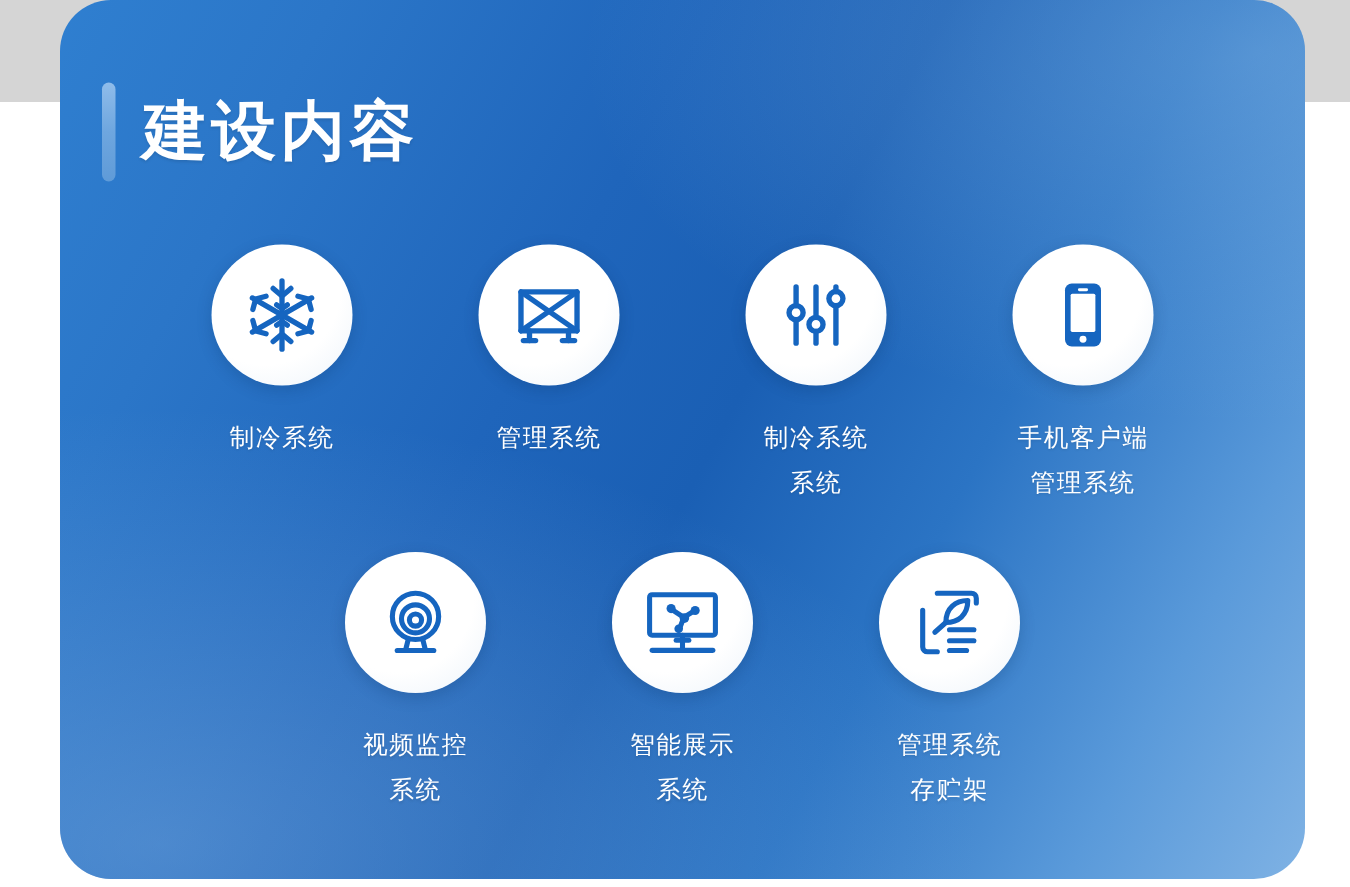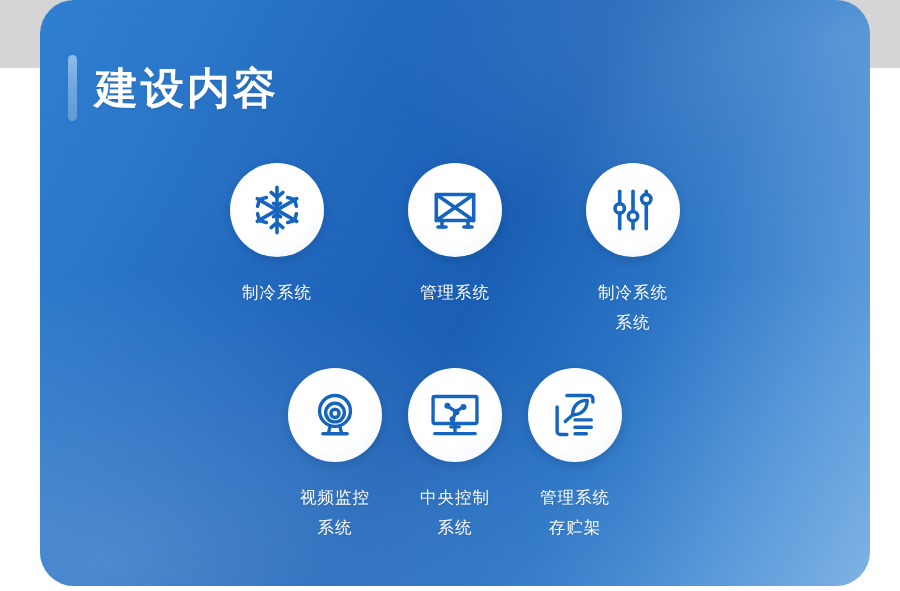--- a/index.html
+++ b/index.html
@@ -85,21 +85,21 @@
 
   
   .grid-row {
     position: absolute;
     display: flex;
     justify-content: center;
     width: 830px;
     left: 0;
   }
   .grid-row.row-1 { top: 163px; gap: 58px; }
-  .grid-row.row-2 { top: 368px; }
+  .grid-row.row-2 { top: 368px; gap: 58px; }
 
   .item {
     width: 120px;
     display: flex;
     flex-direction: column;
     align-items: center;
   }
   .bubble {
     width: 94px;
     height: 94px;
@@ -190,20 +190,34 @@
             <line x1="49" y1="8" x2="49" y2="12"></line>
             <line x1="49" y1="24" x2="49" y2="56"></line>
             <circle cx="49" cy="18" r="6" stroke-width="4.6"></circle>
           </svg>
         </span>
       </div>
       <div class="item-label">制冷系统
 系统</div>
     </div>
 
+    <div class="item">
+      <div class="bubble">
+        <span>
+          <svg width="48" height="48" viewBox="0 0 64 64">
+            <rect x="16" y="4" width="32" height="56" rx="6" fill="#1565c0"></rect>
+            <rect x="21" y="13" width="22" height="34" rx="1.5" fill="#ffffff"></rect>
+            <rect x="27.5" y="8.2" width="9" height="2.6" rx="1.3" fill="#ffffff"></rect>
+            <circle cx="32" cy="53.5" r="3.1" fill="#ffffff"></circle>
+          </svg>
+        </span>
+      </div>
+      <div class="item-label">手机客户端
+管理系统</div>
+    </div>
 
   </div>
 
   <div class="grid-row row-2">
 
     <div class="item">
       <div class="bubble">
         <span>
           <svg width="52" height="52" viewBox="0 0 64 64" fill="none" stroke="#1565c0" stroke-width="4.2" stroke-linecap="round" stroke-linejoin="round">
             <circle cx="32" cy="27" r="19"></circle>
@@ -230,21 +244,21 @@
             <circle cx="23" cy="21" r="3.6" fill="#1565c0" stroke="none"></circle>
             <circle cx="42" cy="22.5" r="3.6" fill="#1565c0" stroke="none"></circle>
             <circle cx="33.5" cy="28.5" r="3.8" fill="#1565c0" stroke="none"></circle>
             <circle cx="29" cy="37" r="3.4" fill="#1565c0" stroke="none"></circle>
             <line x1="32" y1="42" x2="32" y2="54"></line>
             <line x1="27" y1="46" x2="37" y2="46"></line>
             <line x1="8" y1="54" x2="56" y2="54"></line>
           </svg>
         </span>
       </div>
-      <div class="item-label">中央控制
+      <div class="item-label">智能展示
 系统</div>
     </div>
 
     <div class="item">
       <div class="bubble">
         <span>
           <svg width="52" height="52" viewBox="0 0 64 64" fill="none" stroke="#1565c0" stroke-width="4.2" stroke-linecap="round" stroke-linejoin="round">
             <path d="M22 8 H50 a4 4 0 0 1 4 4 V16"></path>
             <path d="M10 22 V52 a4 4 0 0 0 4 4 H22"></path>
             <path d="M47 14 C47 26 39 32 29 32 C29 20 37 14 47 14 Z"></path>

